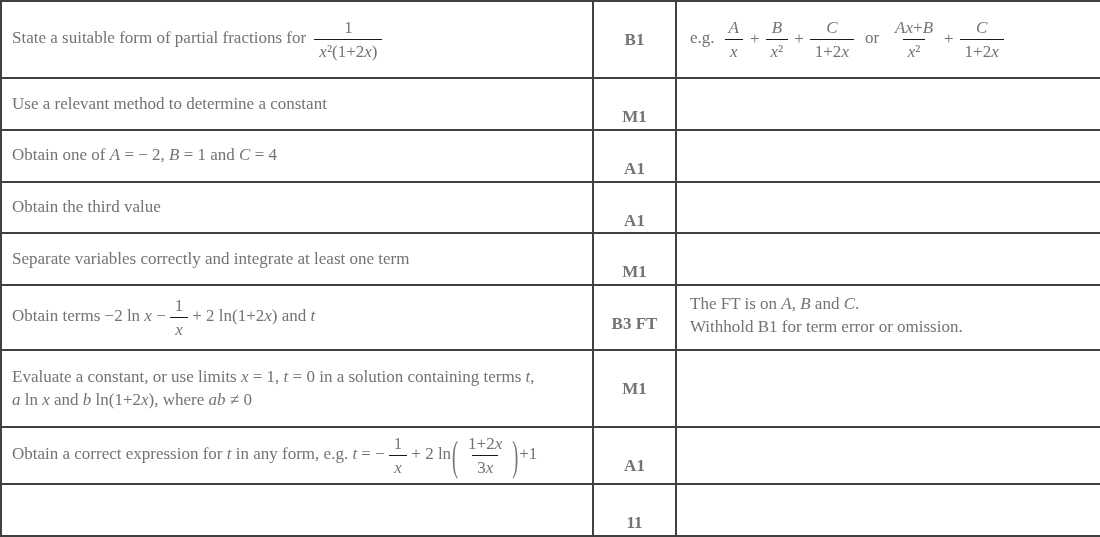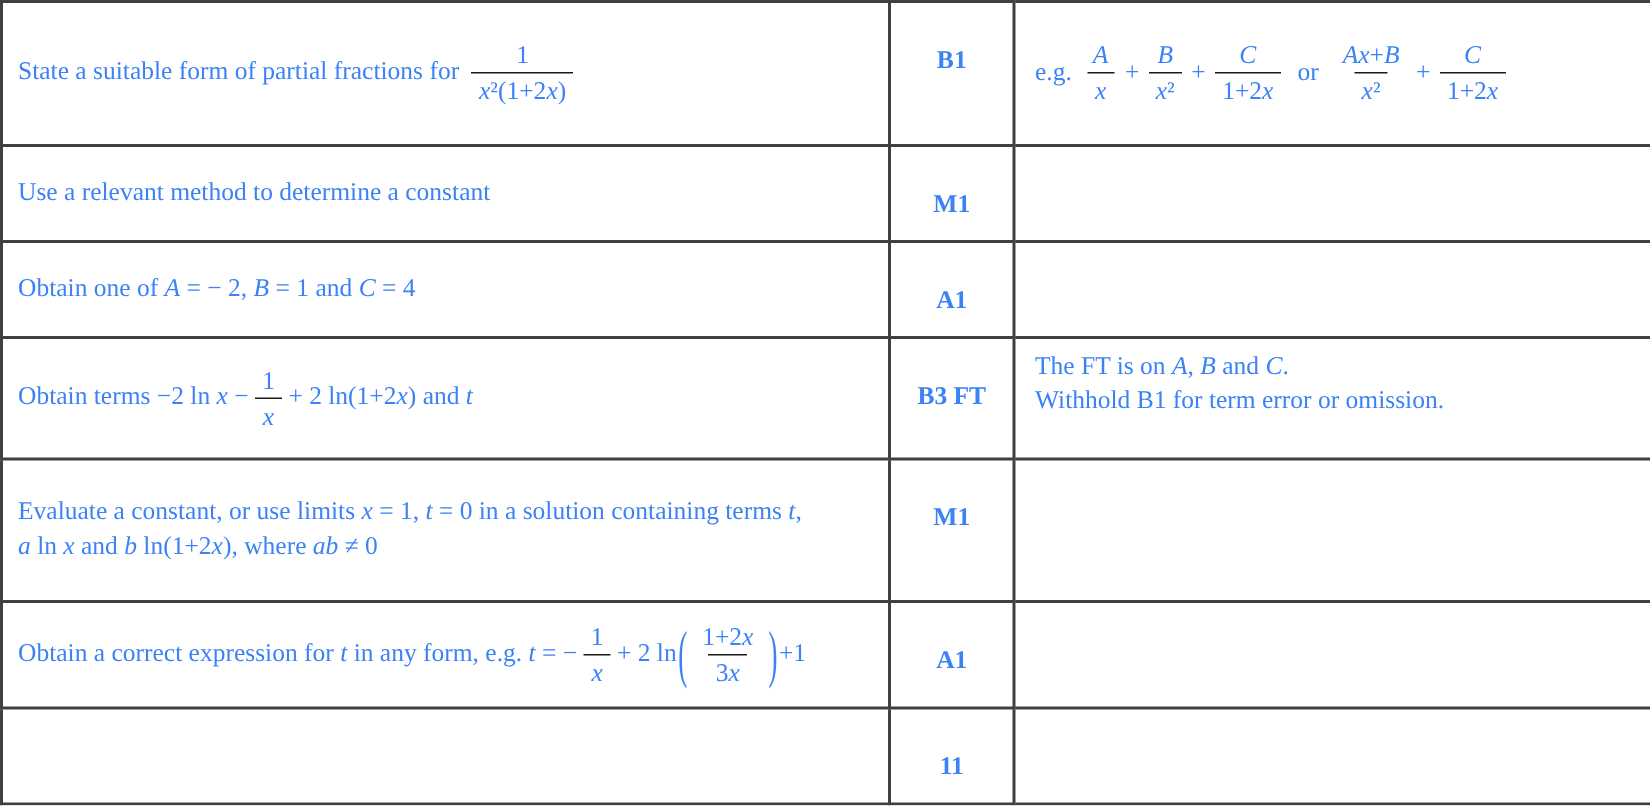--- a/index.html
+++ b/index.html
@@ -1,19 +1,19 @@
 <!DOCTYPE html>
 <html><head>
 <meta charset="utf-8">
 <style>
   html, body { margin: 0; padding: 0; background: #ffffff; }
   .sheet {
     width: 1100px; height: 537px; box-sizing: border-box;
     font-family: "Liberation Serif", "DejaVu Serif", serif;
-    font-size: 17px; color: #3b82f6; background: #ffffff;
+    font-size: 17px; color: #737373; background: #ffffff;
     overflow: hidden;
   }
   table.ms {
     border-collapse: collapse; table-layout: fixed;
     width: 1100px; height: 537px;
   }
   table.ms td {
     border: 2px solid #404040; background: #ffffff;
     box-sizing: border-box; overflow: hidden;
   }
@@ -102,21 +102,31 @@
       <span class="m"><i>A</i> = − 2,</span>
       <span class="m"><i>B</i> = 1</span>
       <span>and</span>
       <span class="m"><i>C</i> = 4</span>
     </td>
     <td class="mark-cell"><span>A1</span></td>
     <td class="comment-cell"></td>
   </tr>
 
 
+  <tr class="r4">
+    <td class="desc-cell"><span>Obtain the third value</span></td>
+    <td class="mark-cell"><span>A1</span></td>
+    <td class="comment-cell"></td>
+  </tr>
 
+  <tr class="r5">
+    <td class="desc-cell"><span>Separate variables correctly and integrate at least one term</span></td>
+    <td class="mark-cell"><span>M1</span></td>
+    <td class="comment-cell"></td>
+  </tr>
 
   <tr class="r6">
     <td class="desc-cell">
       <span>Obtain terms</span>
       <span class="m">−2 ln <i>x</i> −</span><span class="frac">
               <span class="fnum m">1</span>
               <span class="fden m"><i>x</i></span>
             </span><span class="m">+ 2 ln(1+2<i>x</i>)</span>
       <span>and</span>
       <span class="m"><i>t</i></span>

